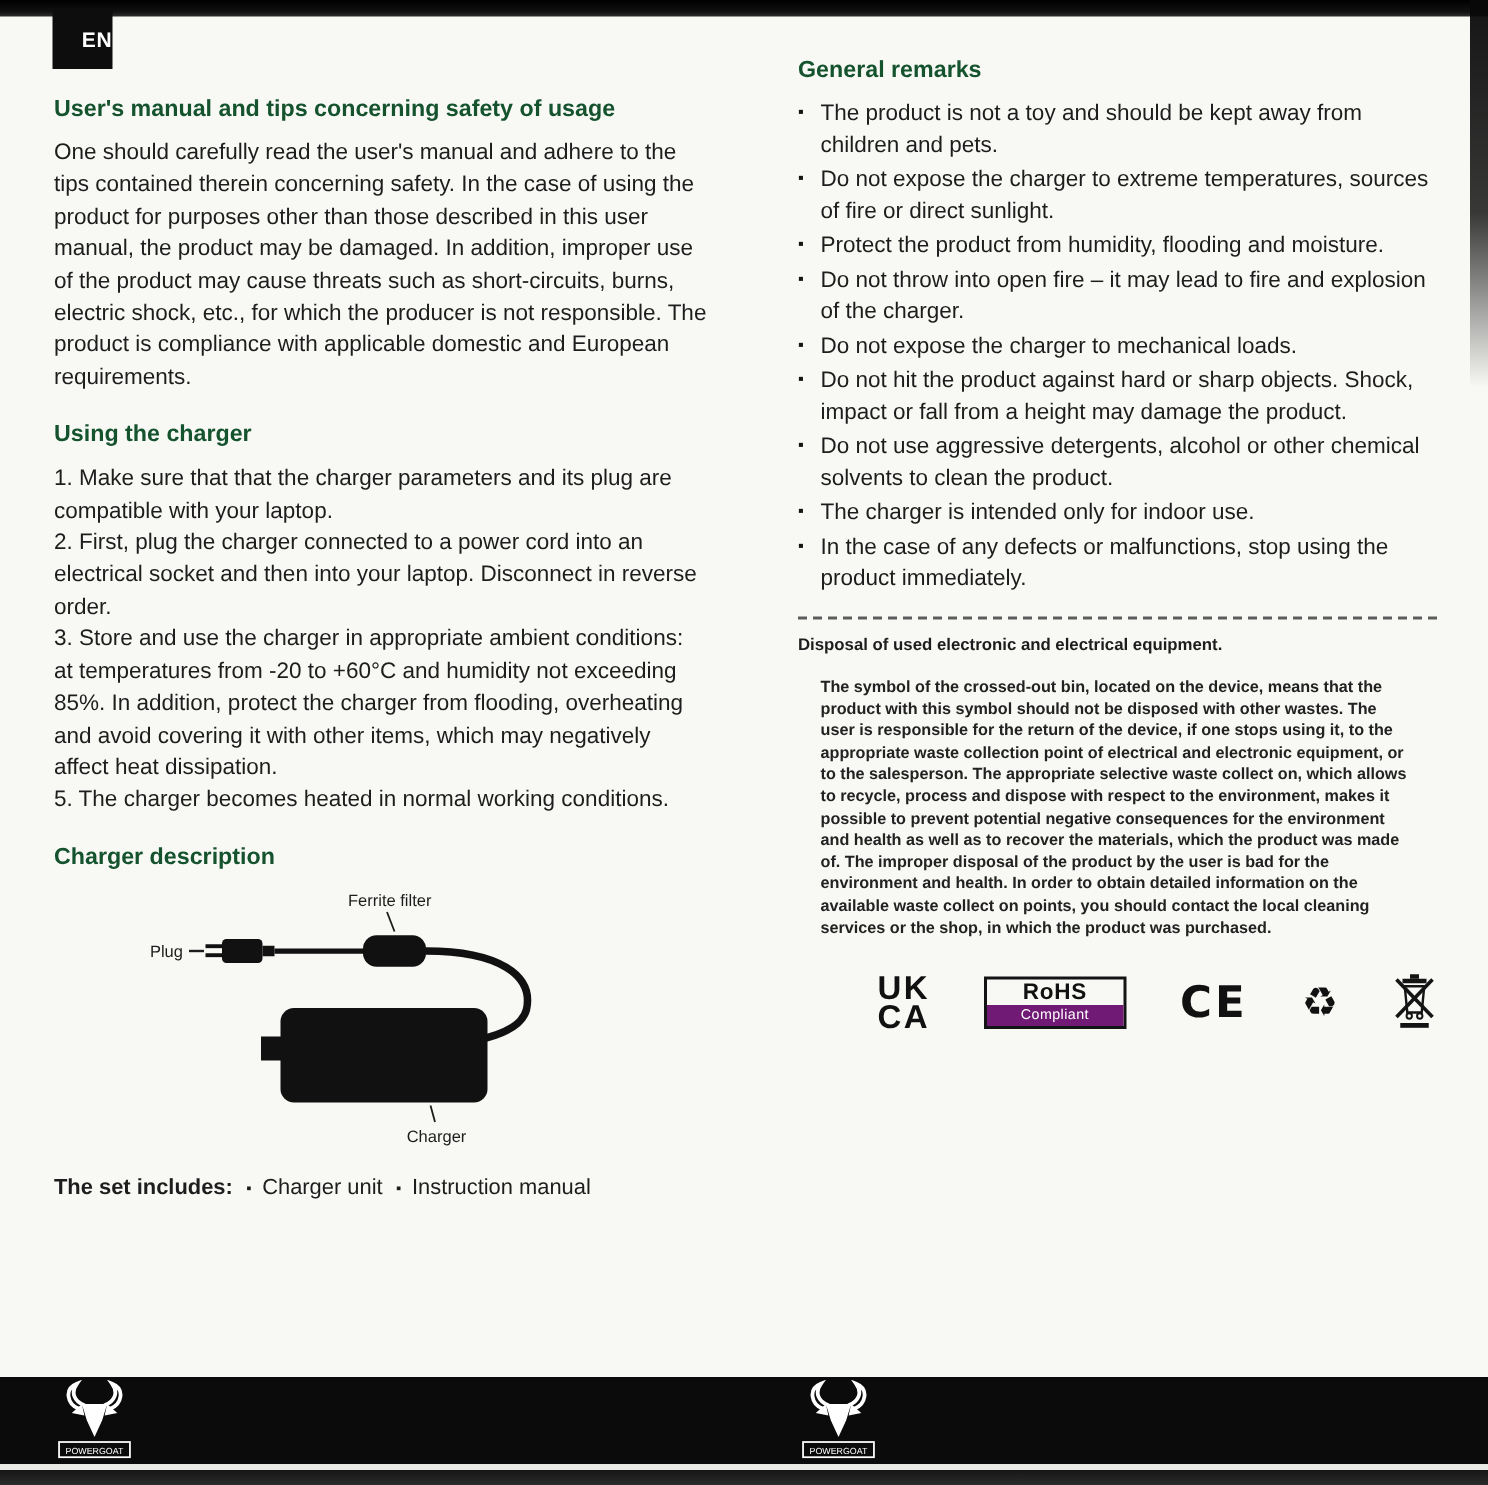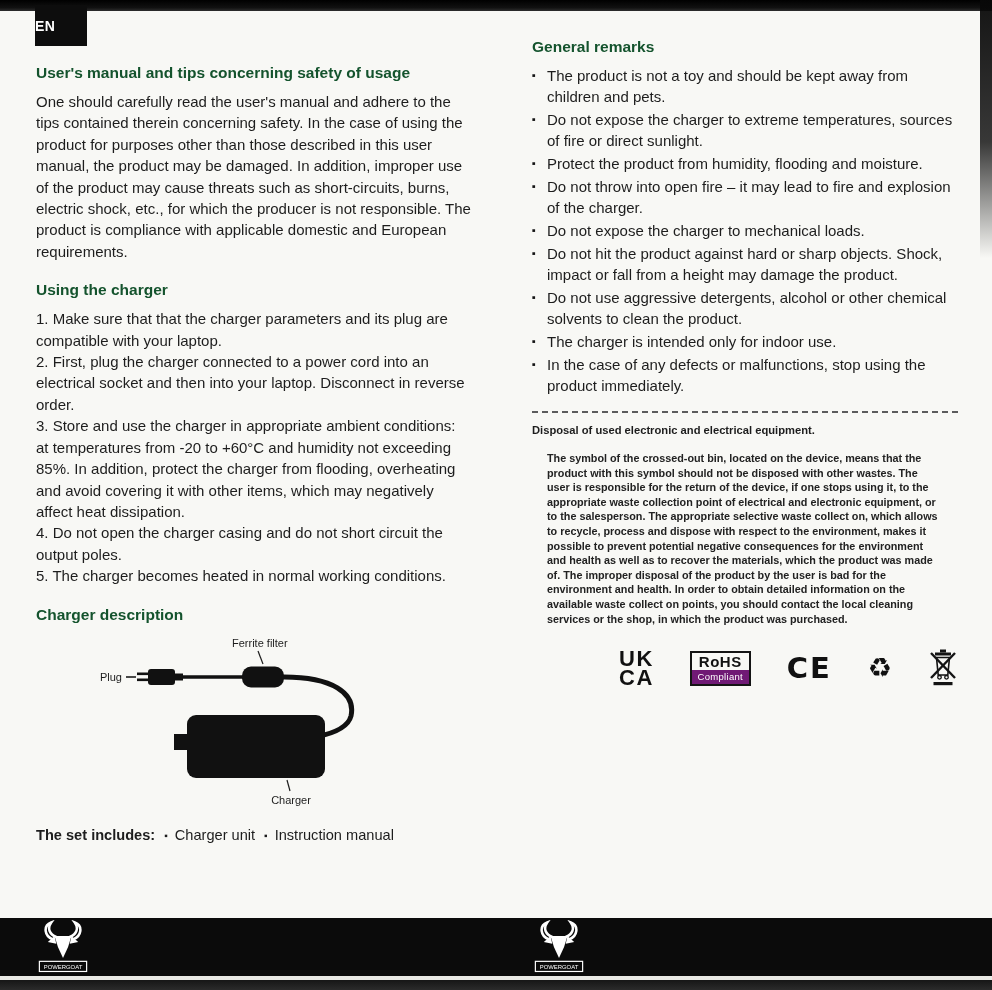--- a/index.html
+++ b/index.html
@@ -7,22 +7,22 @@
     position:relative;width:992px;height:990px;margin:0 auto;
     background:#f8f8f5;overflow:hidden;
     font-family:"Liberation Sans",sans-serif;color:#1d1d1d;
     -webkit-font-smoothing:antialiased;
   }
   
   .top-bar{position:absolute;left:0;top:0;width:992px;height:11px;
     background:linear-gradient(180deg,#000 0%,#111 70%,#2e2e2e 100%);}
   .edge-right{position:absolute;right:0;top:0;width:12px;height:258px;
     background:linear-gradient(to bottom,rgba(8,8,8,.95) 0%,rgba(8,8,8,.8) 55%,rgba(8,8,8,0) 100%);}
-  .en-badge{position:absolute;left:35px;top:5px;width:52px;height:41px;background:#0d0d0d;
-    color:#fff;font-weight:bold;font-size:14px;display:flex;align-items:center;justify-content:flex-start;
+  .en-badge{position:absolute;left:35px;top:5px;width:40px;height:41px;background:#0d0d0d;
+    color:#fff;font-weight:bold;font-size:14px;display:flex;align-items:center;justify-content:flex-end;
     letter-spacing:.5px;}
   
   .col-left{position:absolute;left:36px;top:64px;width:436px;}
   .col-right{position:absolute;left:532px;top:38px;width:426px;}
   .h{font-size:15.5px;font-weight:bold;margin:0 0 9px 0;color:#14532d;}
   .h.mt{margin-top:19px;}
   p.body{margin:0;font-size:15px;line-height:21.4px;}
   .num-item{margin:0;font-size:15px;line-height:21.4px;}
   
   ul.sq{list-style:none;margin:0;padding:0;}
@@ -37,21 +37,21 @@
   .set-label{font-weight:bold;}
   .inc-item::before{content:"▪";margin:0 7px 0 9px;font-size:10px;vertical-align:1px;}
   
   .dashes{margin:15px 0 11px 0;border:0;border-top:2px dashed #5c5c5c;height:0;}
   .disposal-h{font-size:11.2px;font-weight:bold;margin:0 0 6px 0;}
   .disposal-b{margin:15px;font-size:10.8px;line-height:14.6px;color:#222;font-weight:bold;}
   
   .marks{margin-top:22px;display:flex;align-items:center;justify-content:flex-end;gap:36px;}
   .ukca{font-weight:bold;font-size:22px;line-height:19px;letter-spacing:1.5px;color:#111;}
   .rohs{border:2.5px solid #141414;text-align:center;}
-  .rohs-top{font-weight:bold;font-size:15px;padding:0 7px;letter-spacing:.5px;color:#111;text-align:right;}
+  .rohs-top{font-weight:bold;font-size:15px;padding:0 24px;letter-spacing:.5px;color:#111;text-align:right;}
   .rohs-bottom{background:#701a75;color:#fff;font-size:9.5px;padding:1px 4px 2px;letter-spacing:.3px;}
   .ce{font-size:29px;font-weight:600;letter-spacing:2px;color:#111;font-family:"DejaVu Sans",sans-serif;}
   .recycle{font-size:27px;color:#111;line-height:1;}
   
   .footer-band{position:absolute;left:0;top:918px;width:992px;height:58px;background:#0b0b0b;}
   .goat{position:absolute;top:2px;width:54px;height:54px;}
   .goat.g1{left:36px;} .goat.g2{left:532px;}
   .bottom-gap{position:absolute;left:0;top:976px;width:992px;height:4px;background:#e9e9e5;}
   .bottom-strip{position:absolute;left:0;top:980px;width:992px;height:10px;
     background:linear-gradient(180deg,#161616,#2b2b2b);}
@@ -68,21 +68,20 @@
   </div>
 
   <div class="col-left">
     <h2 class="h">User's manual and tips concerning safety of usage</h2>
     <p class="body">One should carefully read the user's manual and adhere to the tips contained therein concerning safety. In the case of using the product for purposes other than those described in this user manual, the product may be damaged. In addition, improper use of the product may cause threats such as short-circuits, burns, electric shock, etc., for which the producer is not responsible. The product is compliance with applicable domestic and European requirements.</p>
 
     <h2 class="h mt">Using the charger</h2>
     <p class="num-item">1. Make sure that that the charger parameters and its plug are compatible with your laptop.</p>
     <p class="num-item">2. First, plug the charger connected to a power cord into an electrical socket and then into your laptop. Disconnect in reverse order.</p>
     <p class="num-item">3. Store and use the charger in appropriate ambient conditions: at temperatures from -20 to +60°C and humidity not exceeding 85%. In addition, protect the charger from flooding, overheating and avoid covering it with other items, which may negatively affect heat dissipation.</p>
-    <p class="num-item">4. Do not open the charger casing and do not short circuit the output poles.</p>
     <p class="num-item">5. The charger becomes heated in normal working conditions.</p>
 
     <h2 class="h mt">Charger description</h2>
 
     <div class="diagram">
       <svg width="436" height="180" viewBox="0 0 436 180">
 
         <text class="diag-label" x="196" y="14">Ferrite filter</text>
         <line x1="222" y1="18" x2="227" y2="31" stroke="#1d1d1d" stroke-width="1.2"></line>
 

